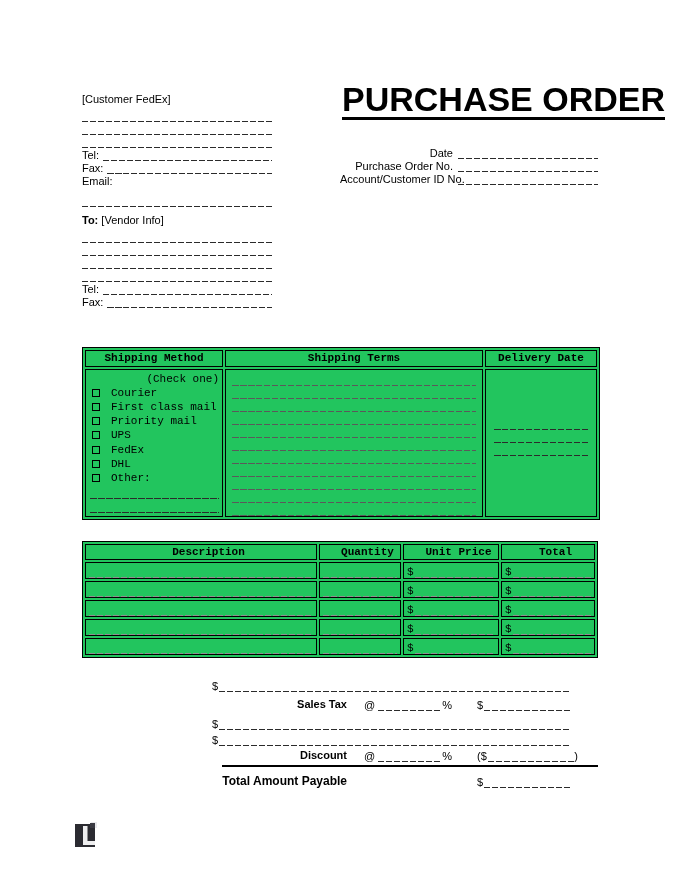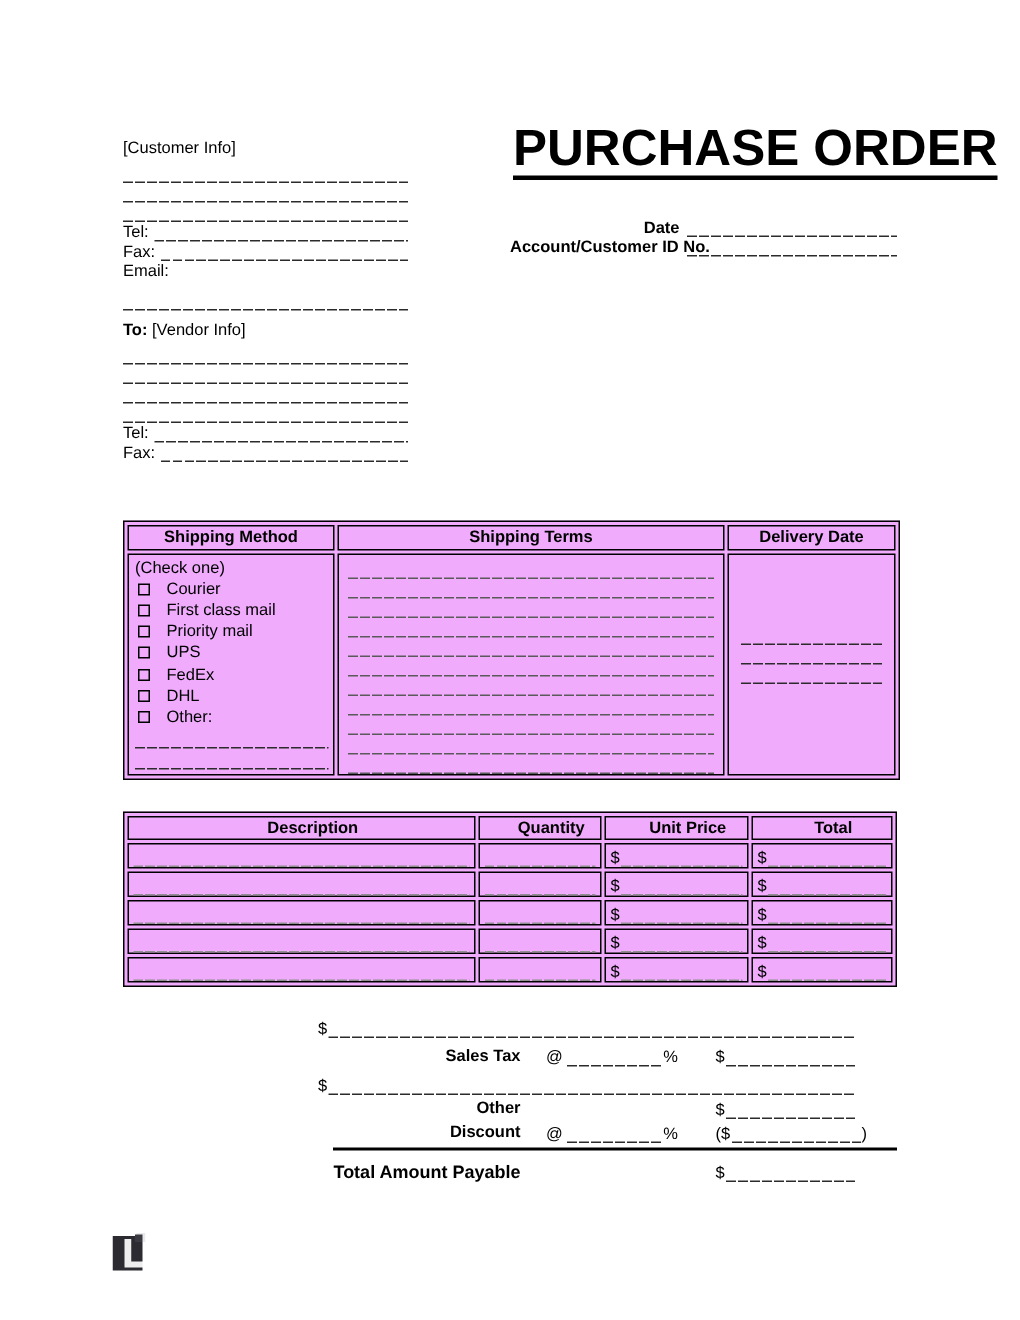--- a/index.html
+++ b/index.html
@@ -34,30 +34,30 @@
 
   
   .title{
     position:absolute;left:342px;top:82px;
     font-size:34px;font-weight:bold;line-height:1.0;letter-spacing:0;
     border-bottom:3px solid #000;padding-bottom:1px;white-space:nowrap;
   }
 
   
   .order-fields{position:absolute;left:340px;top:146px;width:258px;}
-  .orow{display:flex;height:13px;align-items:flex-start;font-weight:bold;}
+  .orow{display:flex;height:13px;align-items:flex-end;}
   .orow .olabel{width:118px;text-align:right;padding-right:5px;line-height:12px;white-space:nowrap;}
 
   
-  table{border-collapse:separate;border-spacing:2px;border:1px solid #000;background:#f0abfc;table-layout:fixed;}
+  table{border-collapse:separate;border-spacing:2px;border:1px solid #000;background:#22c55e;table-layout:fixed;font-family:Liberation Mono, monospace;}
   th,td{border:1px solid #000;vertical-align:top;padding:0;}
   th{font-size:11px;font-weight:bold;text-align:center;height:15px;line-height:15px;}
 
   .ship-table{position:absolute;left:82px;top:347px;width:516px;}
-  .ship-body td{height:146px;}
+  .ship-body td{height:146px;text-align:right;}
   .methodcell{display:flex;flex-direction:column;height:144px;padding:2px 3px 1px 4px;}
   .checkone{height:14px;line-height:14px;}
   .cbrow{display:flex;align-items:center;height:14.4px;}
   .cb{width:8px;height:8px;border:1px solid #000;margin:0 11px 0 2px;flex:none;}
   .methodcell .bottom-lines{margin-top:auto;}
   .methodcell .bottom-lines .ln{height:14px;}
   .termscell{padding:3px 6px 0 6px;}
   .termscell .ln{height:13px;}
   .delivcell{padding:47px 8px 0 8px;}
   .delivcell .ln{height:13px;}
@@ -88,21 +88,21 @@
 
   
   .logo{position:absolute;left:75px;top:822px;width:22px;height:26px;}
 </style>
 </head>
 <body>
 
 <div class="page">
 
   <div class="addr customer">
-    <div class="head">[Customer Info]</div>
+    <div class="head">[Customer FedEx]</div>
     <div class="lrow ln"></div>
     <div class="lrow ln"></div>
     <div class="lrow ln"></div>
     <div class="frow">
       <span class="flabel">Tel:</span>
       <span class="ln f1"></span>
     </div>
     <div class="frow">
       <span class="flabel">Fax:</span>
       <span class="ln f1"></span>
@@ -112,20 +112,24 @@
     </div>
     <div class="gap8"></div>
     <div class="lrow ln"></div>
   </div>
 
   <div class="title">PURCHASE ORDER</div>
 
   <div class="order-fields">
     <div class="orow">
       <span class="olabel">Date</span>
+      <span class="ln f1"></span>
+    </div>
+    <div class="orow">
+      <span class="olabel">Purchase Order No.</span>
       <span class="ln f1"></span>
     </div>
     <div class="orow">
       <span class="olabel">Account/Customer ID No.</span>
       <span class="ln f1"></span>
     </div>
   </div>
 
   <div class="addr vendor">
     <div class="head">
@@ -380,21 +384,20 @@
         </span>
     </div>
     <div class="trow">
       <span class="tmid"></span>
       <span class="tval">
           <span class="cur">$</span>
           <span class="ln"></span>
         </span>
     </div>
     <div class="trow">
-      <span class="tlabel">Other</span>
       <span class="tmid"></span>
       <span class="tval">
           <span class="cur">$</span>
           <span class="ln"></span>
         </span>
     </div>
     <div class="trow">
       <span class="tlabel">Discount</span>
       <span class="tmid">
         <span class="at">@</span>

